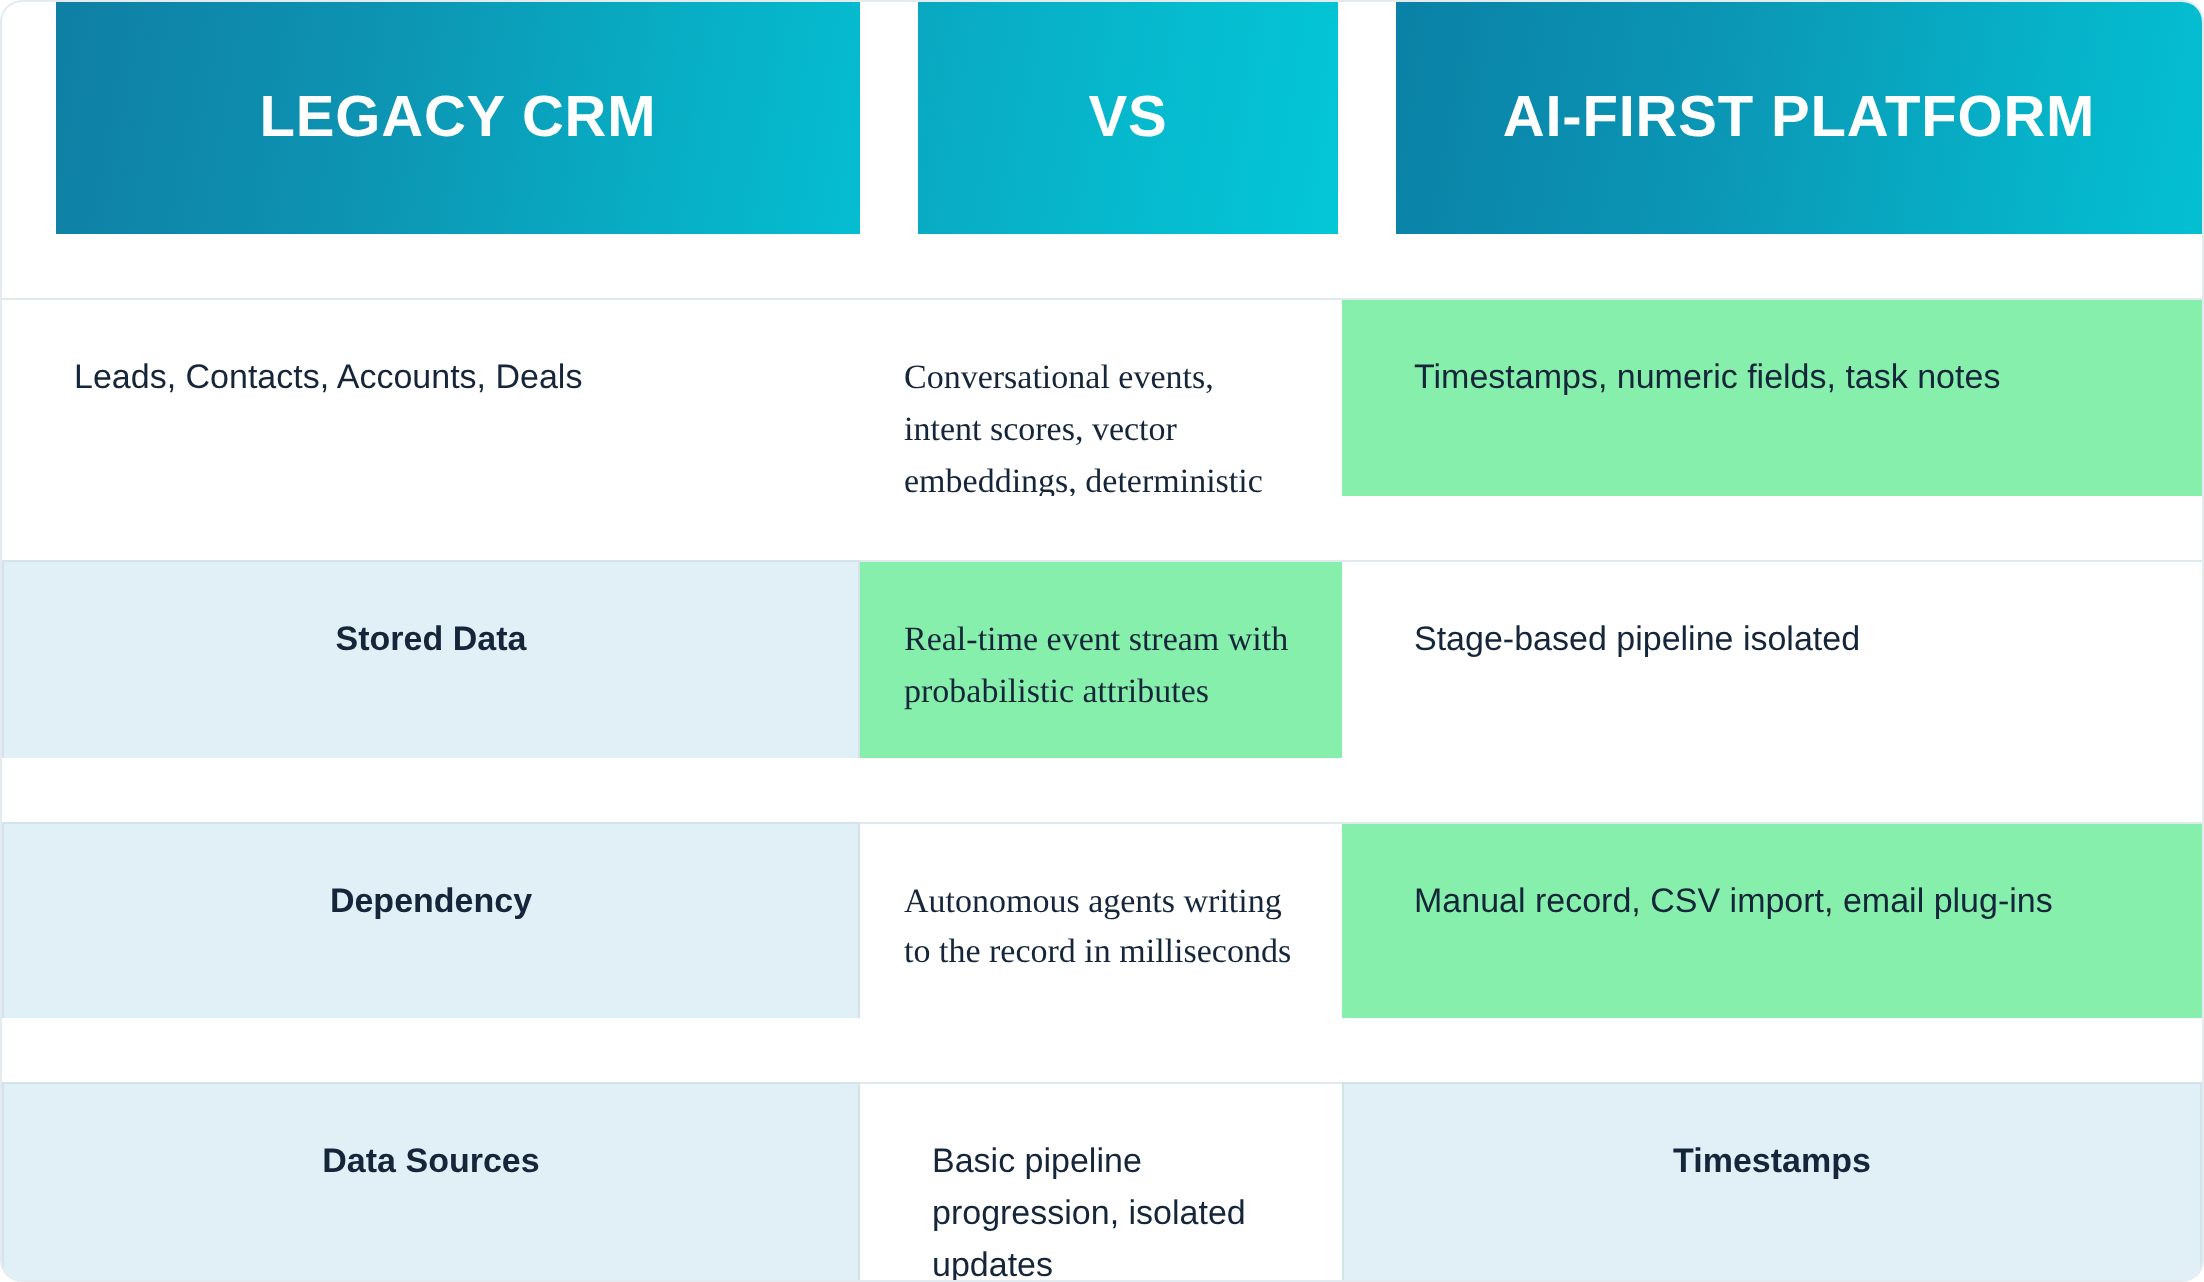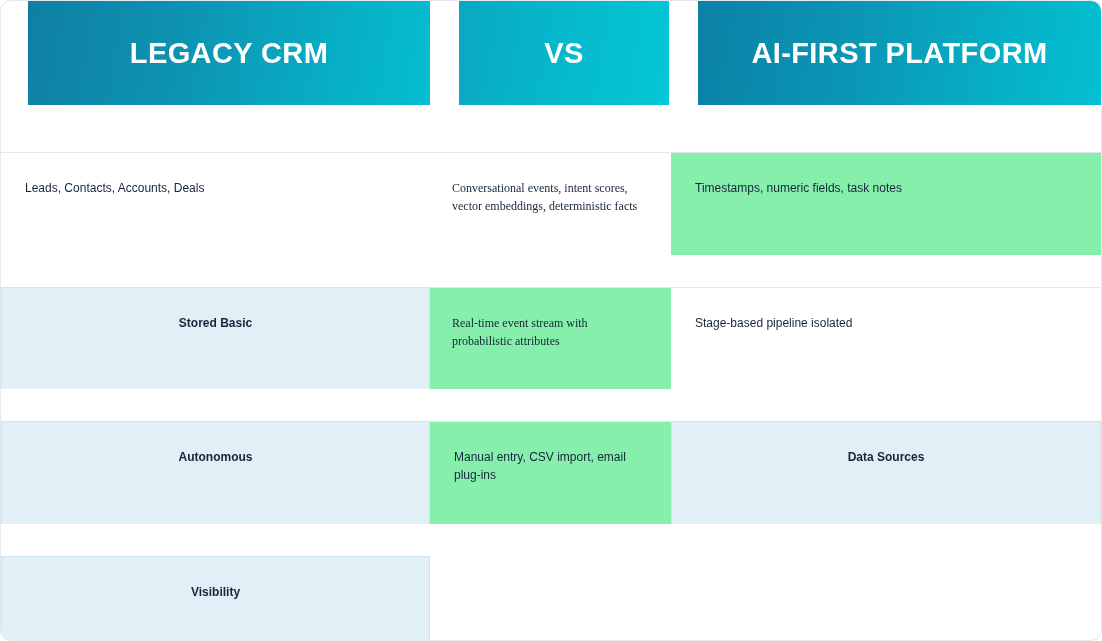--- a/index.html
+++ b/index.html
@@ -29,21 +29,21 @@
   .table-grid {
     display: grid;
     grid-template-columns: 429px 241px 430px;
     width: 100%;
     height: 100%;
     box-sizing: border-box;
   }
 
   
   .hdr {
-    height: 104px;
+    height: 116px;
     display: flex;
     align-items: center;
     justify-content: center;
     box-sizing: border-box;
     color: #ffffff;
     font-size: 29px;
     font-weight: bold;
     letter-spacing: 0.4px;
     text-transform: uppercase;
     white-space: nowrap;
@@ -57,22 +57,22 @@
     border-left: 2px solid #ffffff;
     border-right: 2px solid #ffffff;
   }
   .hdr-right {
     background: linear-gradient(100deg, #0a81a6 0%, #0b95b4 38%, #06b2c8 78%, #04bfd2 100%);
   }
 
   
   .cell {
     box-sizing: border-box;
-    padding: 26px 24px 24px 24px;
-    font-size: 12px;
+    padding: 26px 24px 24px 36px;
+    font-size: 17px;
     line-height: 1.52;
     color: #16263a;
     border-top: 1px solid #dfe9ee;
     overflow: hidden;
     margin-top: 32px;
   }
   .cell-side-odd  { background: #ffffff; }
   .cell-side-even { background: #86efac; }
 
   .cell-mid {
@@ -94,25 +94,27 @@
   <div class="table-grid">
 
     <div class="hdr hdr-left">LEGACY CRM</div>
     <div class="hdr hdr-mid">VS</div>
     <div class="hdr hdr-right">AI-FIRST PLATFORM</div>
 
     <div class="cell cell-side-odd">Leads, Contacts, Accounts, Deals</div>
     <div class="cell cell-side-odd cell-right">Conversational events, intent scores, vector embeddings, deterministic facts</div>
 
     <div class="cell cell-side-even">Timestamps, numeric fields, task notes</div>
-    <div class="cell cell-mid">Stored Basic</div>
+    <div class="cell cell-mid">Stored Data</div>
     <div class="cell cell-side-even cell-right">Real-time event stream with probabilistic attributes</div>
 
     <div class="cell cell-side-odd">Stage-based pipeline isolated</div>
-    <div class="cell cell-mid">Autonomous</div>
+    <div class="cell cell-mid">Dependency</div>
+    <div class="cell cell-side-odd cell-right">Autonomous agents writing to the record in milliseconds</div>
 
-    <div class="cell cell-side-even">Manual entry, CSV import, email plug-ins</div>
+    <div class="cell cell-side-even">Manual record, CSV import, email plug-ins</div>
     <div class="cell cell-mid">Data Sources</div>
 
-    <div class="cell cell-mid">Visibility</div>
+    <div class="cell cell-side-odd">Basic pipeline progression, isolated updates</div>
+    <div class="cell cell-mid">Timestamps</div>
 
   </div>
 </div>
 
 </body></html>

